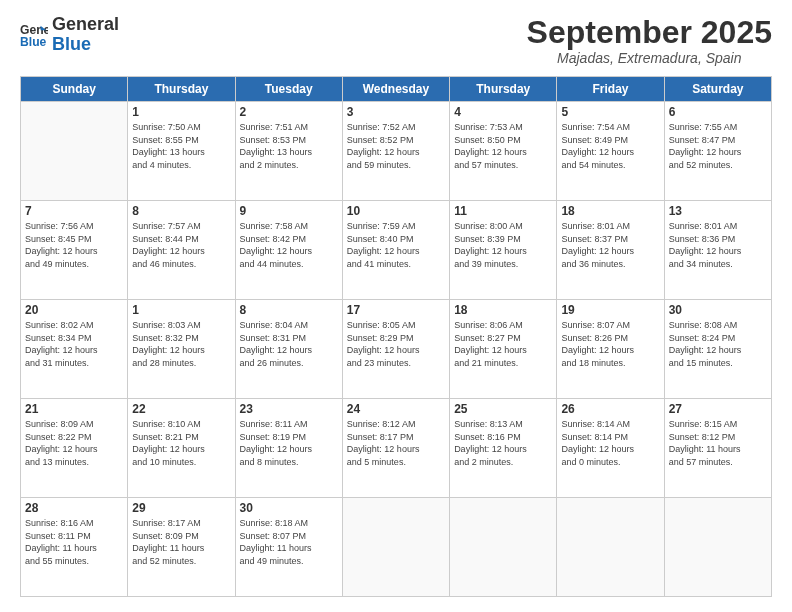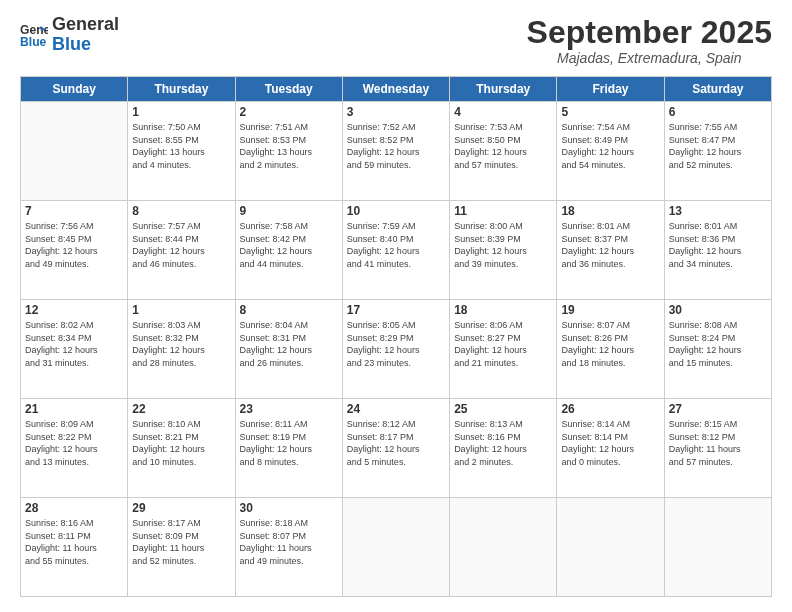--- a/index.html
+++ b/index.html
@@ -184,21 +184,21 @@
             <span class="day-num">18</span>
             <div class="day-info">Sunrise: 8:01 AM<br>Sunset: 8:37 PM<br>Daylight: 12 hours<br>and 36 minutes.</div>
           </td>
           <td>
             <span class="day-num">13</span>
             <div class="day-info">Sunrise: 8:01 AM<br>Sunset: 8:36 PM<br>Daylight: 12 hours<br>and 34 minutes.</div>
           </td>
         </tr>
         <tr>
           <td>
-            <span class="day-num">12</span>
+            <span class="day-num">20</span>
             <div class="day-info">Sunrise: 8:02 AM<br>Sunset: 8:34 PM<br>Daylight: 12 hours<br>and 31 minutes.</div>
           </td>
           <td>
             <span class="day-num">1</span>
             <div class="day-info">Sunrise: 8:03 AM<br>Sunset: 8:32 PM<br>Daylight: 12 hours<br>and 28 minutes.</div>
           </td>
           <td>
             <span class="day-num">8</span>
             <div class="day-info">Sunrise: 8:04 AM<br>Sunset: 8:31 PM<br>Daylight: 12 hours<br>and 26 minutes.</div>
           </td>

